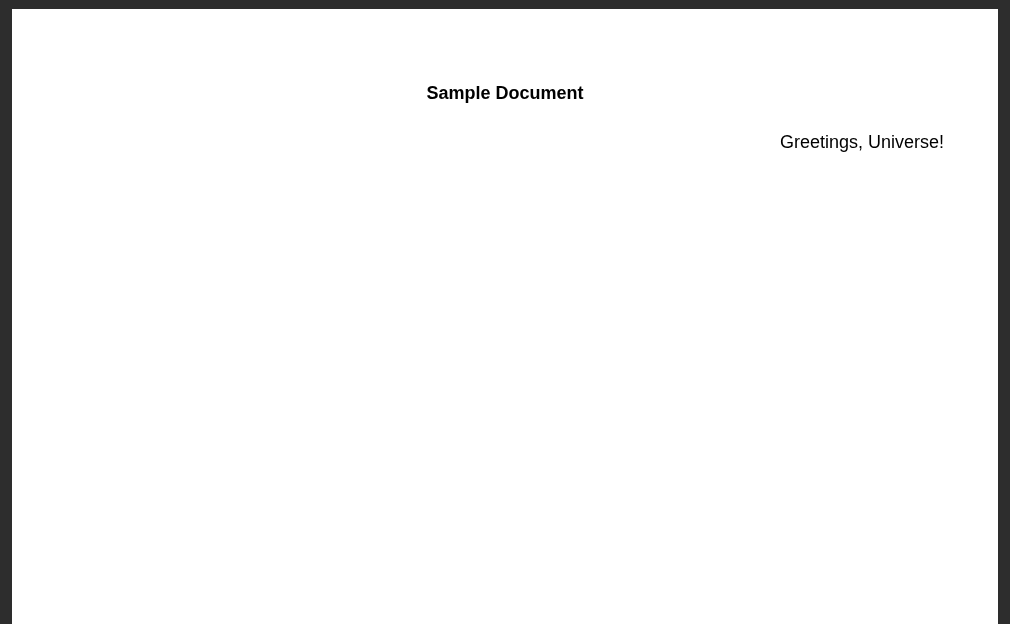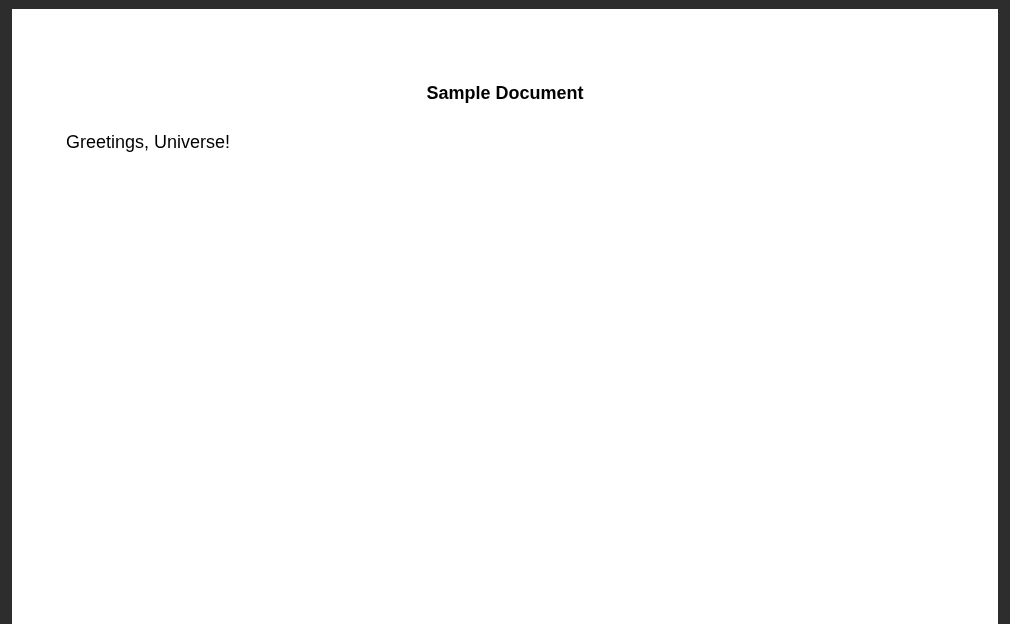--- a/index.html
+++ b/index.html
@@ -28,21 +28,21 @@
     .doc-title {
       font-size: 18px;
       font-weight: bold;
       color: #000000;
       text-align: center;
       margin-bottom: 28px;
     }
     .doc-body {
       font-size: 18px;
       color: #000000;
-      text-align: left;
+      text-align: right;
     }
   </style>
 </head>
 <body>
 
 <div class="viewer-frame">
   <div class="page">
     <h1 class="doc-title">Sample Document</h1>
     <p class="doc-body">Greetings, Universe!</p>
   </div>

